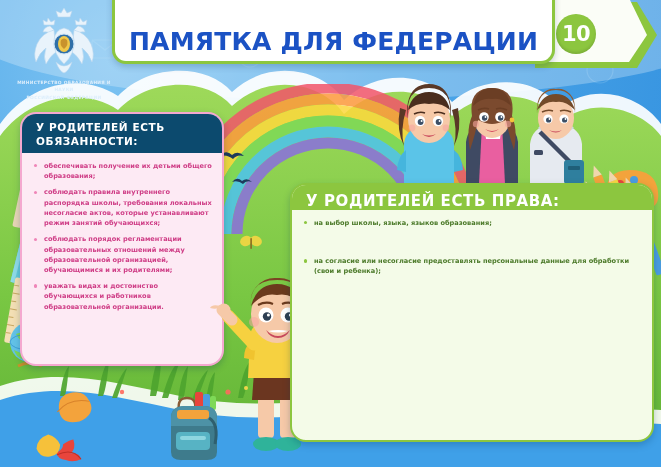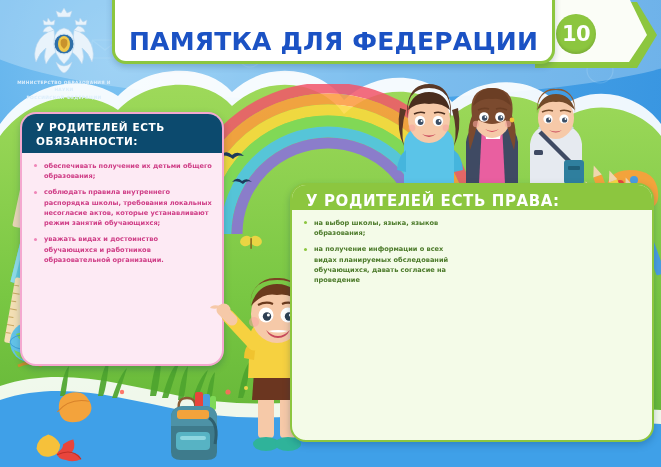--- a/index.html
+++ b/index.html
@@ -79,21 +79,21 @@
   }
   .panel-body{padding:8px 10px 10px 12px;box-sizing:border-box;}
 
   .pink-panel{left:20px;top:112px;width:200px;height:250px;background:#fdeaf4;
               border:2px solid #f4a8cf;}
   .pink-head{background:#0c4a6e;font-size:10.5px;line-height:1.32;height:39px;}
   .green-panel{left:290px;top:183px;width:360px;height:255px;background:#f4fbe8;
                border:2px solid #8cc63f;}
   .green-head{background:#8cc63f;font-size:15px;line-height:1.3;height:25px;}
 
-  .cols{display:flex;gap:22px;}
+  .cols{display:flex;gap:22px;flex-direction:column;}
   .col{flex:1;}
 
   ul.bul{list-style:none;margin:0;padding:0;}
   ul.bul li{
     position:relative;padding-left:10px;margin-bottom:6px;
     font-size:6.6px;line-height:1.55;
   }
   ul.bul li::before{
     content:"";position:absolute;left:0;top:3.2px;
     width:3.2px;height:3.2px;border-radius:50%;
@@ -458,20 +458,21 @@
       </g>
     </svg>
   </div>
 
   <div class="panel pink-panel">
     <div class="panel-head pink-head">У РОДИТЕЛЕЙ ЕСТЬ ОБЯЗАННОСТИ:</div>
     <div class="panel-body">
       <ul class="bul">
         <li>обеспечивать получение их детьми общего образования;</li>
         <li>соблюдать правила внутреннего распорядка школы, требования локальных несогласие актов, которые устанавливают режим занятий обучающихся;</li>
+        <li>соблюдать порядок регламентации образовательных отношений между образовательной организацией, обучающимися и их родителями;</li>
         <li>уважать видах и достоинство обучающихся и работников образовательной организации.</li>
       </ul>
     </div>
   </div>
 
   <div class="backpack">
     <svg viewBox="0 0 62 76" xmlns="http://www.w3.org/2000/svg">
       <path d="M16,22 q-2,-12 8,-12 q10,0 8,12" stroke="#8a5b34" stroke-width="2.5" fill="none"></path>
       <rect x="32" y="4" width="8" height="18" rx="2" fill="#e8453c"></rect>
       <rect x="40" y="6" width="7" height="16" rx="2" fill="#4a9de0"></rect>
@@ -523,24 +524,24 @@
     </svg>
   </div>
 
   <div class="panel green-panel">
     <div class="panel-head green-head">У РОДИТЕЛЕЙ ЕСТЬ ПРАВА:</div>
     <div class="panel-body">
       <div class="cols">
         <div class="col">
           <ul class="bul">
             <li>на выбор школы, языка, языков образования;</li>
-            <li>на получение информации о всех видах планируемых обследований обучающихся, давать согласие на проведение</li>
           </ul>
         </div>
         <div class="col">
           <ul class="bul">
+            <li>на согласие или несогласие предоставлять персональные данные для обработки (свои и ребенка);</li>
           </ul>
         </div>
       </div>
     </div>
   </div>
 
 </div>
 
 </body></html>

